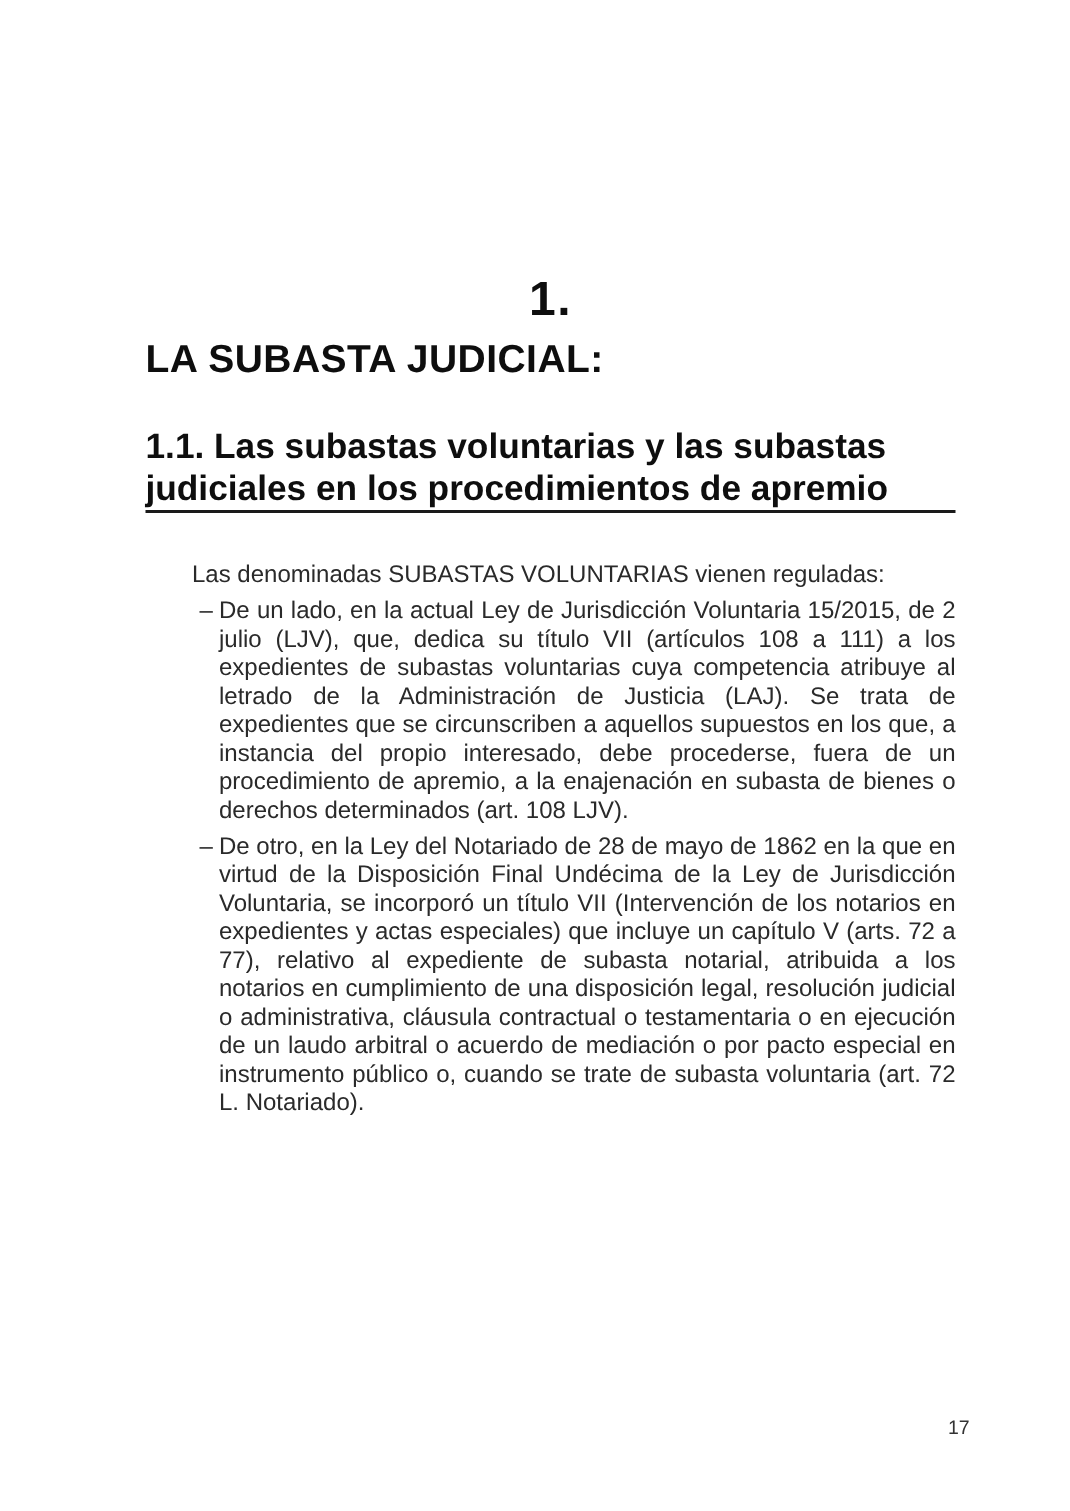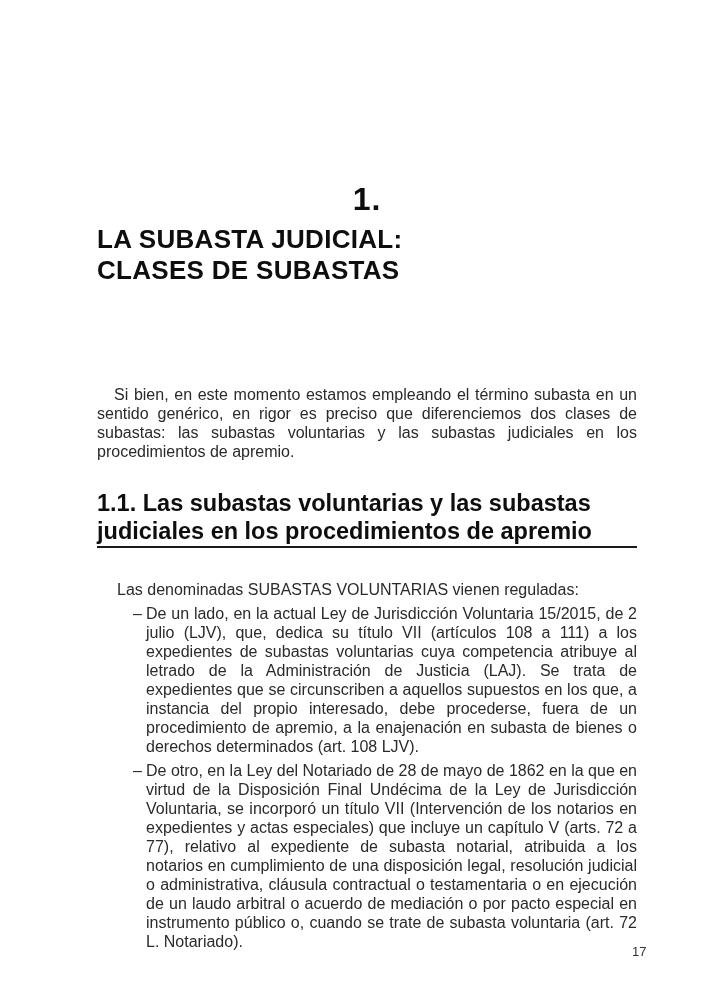--- a/index.html
+++ b/index.html
@@ -56,21 +56,21 @@
     font-weight: 700;
     font-size: 23.5px;
     line-height: 28px;
     color: #0e0e0e;
     padding-bottom: 1px;
     border-bottom: 2px solid #1a1a1a;
   }
 
   .lead {
     margin-top: 32px;
-    margin-left: 20px;
+    margin-left: 31px;
     font-size: 16px;
     line-height: 19px;
   }
 
   .bullets {
     list-style: none;
     margin-top: 4px;
     margin-left: 36px;
   }
 
@@ -104,24 +104,22 @@
 </head>
 <body>
 
 <div class="page">
   <div class="column">
 
     <div class="chapter-number">1.</div>
 
     <h1 class="chapter-title">
       <span class="title-line">LA SUBASTA JUDICIAL:</span>
-      <span class="title-line">CLASES DE SUBASTAS</span>
     </h1>
 
-    <p class="intro">Si bien, en este momento estamos empleando el término subasta en un sentido genérico, en rigor es preciso que diferenciemos dos clases de subastas: las subastas voluntarias y las subastas judiciales en los procedimientos de apremio.</p>
 
     <h2 class="section-heading">1.1. Las subastas voluntarias y las subastas judiciales en los procedimientos de apremio</h2>
 
     <p class="lead">Las denominadas SUBASTAS VOLUNTARIAS vienen reguladas:</p>
 
     <ul class="bullets">
       <li>
         <span class="dash">–</span>
         <span class="li-text">De un lado, en la actual Ley de Jurisdicción Voluntaria 15/2015, de 2 julio (LJV), que, dedica su título VII (artículos 108 a 111) a los expedientes de subastas voluntarias cuya competencia atribuye al letrado de la Administración de Justicia (LAJ). Se trata de expedientes que se circunscriben a aquellos supuestos en los que, a instancia del propio interesado, debe procederse, fuera de un procedimiento de apremio, a la enajenación en subasta de bienes o derechos determinados (art. 108 LJV).</span>
       </li>

